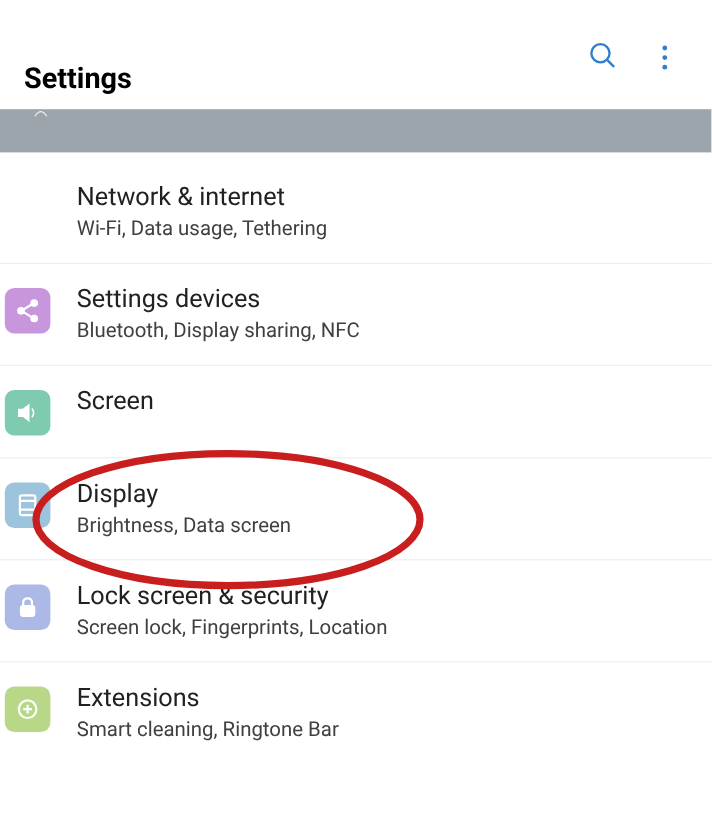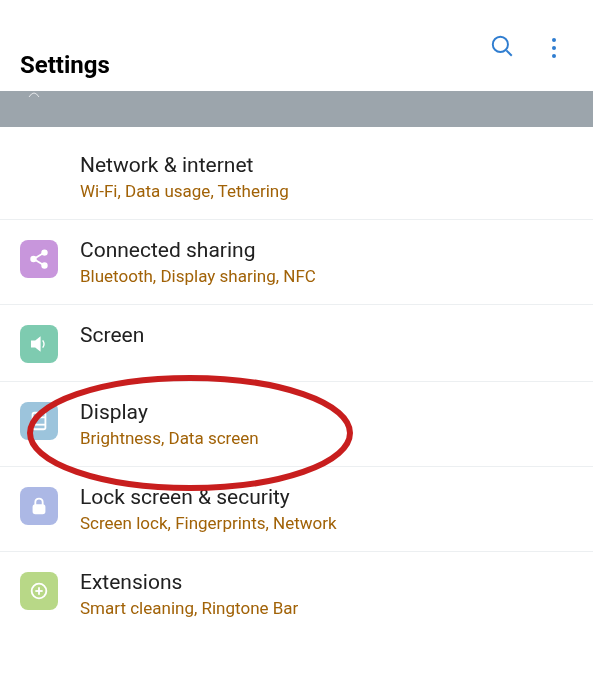--- a/index.html
+++ b/index.html
@@ -66,21 +66,21 @@
       position: relative;
       top: -14px;
       opacity: 0.8;
     }
     .settings-list {
       padding: 8px 0 0 0;
     }
     .settings-item {
       display: flex;
       align-items: flex-start;
-      padding: 18px 20px;
+      padding: 18px 4px;
       gap: 22px;
       border-bottom: 1px solid #eceff1;
       cursor: pointer;
       position: relative;
     }
     .settings-list .settings-item:first-child {
       border-top: none;
     }
     .item-icon {
       width: 38px;
@@ -96,21 +96,21 @@
       flex: 1;
     }
     .item-title {
       font-size: 21px;
       font-weight: 400;
       color: #212121;
       margin-bottom: 4px;
     }
     .item-subtitle {
       font-size: 17px;
-      color: #a16207;
+      color: #404040;
       font-weight: 400;
     }
     .circle-annotation {
       position: absolute;
       pointer-events: none;
       z-index: 10;
     }
   </style>
 </head>
 <body>
@@ -161,21 +161,21 @@
     <div class="item-icon" style="background:#c896dc">
       <svg width="22" height="22" viewBox="0 0 24 24" fill="none" stroke="#ffffff" stroke-width="2">
         <circle cx="18" cy="5" r="2.5" fill="#ffffff"></circle>
         <circle cx="6" cy="12" r="2.5" fill="#ffffff"></circle>
         <circle cx="18" cy="19" r="2.5" fill="#ffffff"></circle>
         <line x1="8" y1="11" x2="16" y2="6"></line>
         <line x1="8" y1="13" x2="16" y2="18"></line>
       </svg>
     </div>
     <div class="item-content">
-      <div class="item-title">Connected sharing</div>
+      <div class="item-title">Settings devices</div>
       <div class="item-subtitle">Bluetooth, Display sharing, NFC</div>
     </div>
   </div>
 
   <div class="settings-item">
     <div class="item-icon" style="background:#7ecbb0">
       <svg width="22" height="22" viewBox="0 0 24 24" fill="#ffffff" stroke="#ffffff" stroke-width="1.5">
         <path d="M4 9 L4 15 L8 15 L13 19 L13 5 L8 9 Z"></path>
         <path d="M16 8 Q19 12 16 16" fill="none"></path>
       </svg>
@@ -201,21 +201,21 @@
 
   <div class="settings-item">
     <div class="item-icon" style="background:#acb8e5">
       <svg width="22" height="22" viewBox="0 0 24 24" fill="none" stroke="#ffffff" stroke-width="2">
         <rect x="6" y="11" width="12" height="9" rx="2" fill="#ffffff"></rect>
         <path d="M8 11 L8 8 Q8 4 12 4 Q16 4 16 8 L16 11" fill="none"></path>
       </svg>
     </div>
     <div class="item-content">
       <div class="item-title">Lock screen &amp; security</div>
-      <div class="item-subtitle">Screen lock, Fingerprints, Network</div>
+      <div class="item-subtitle">Screen lock, Fingerprints, Location</div>
     </div>
   </div>
 
   <div class="settings-item" style="border-bottom:none">
     <div class="item-icon" style="background:#b8d887">
       <svg width="22" height="22" viewBox="0 0 24 24" fill="none" stroke="#ffffff" stroke-width="2">
         <circle cx="12" cy="12" r="8"></circle>
         <line x1="12" y1="8" x2="12" y2="16"></line>
         <line x1="8" y1="12" x2="16" y2="12"></line>
       </svg>

